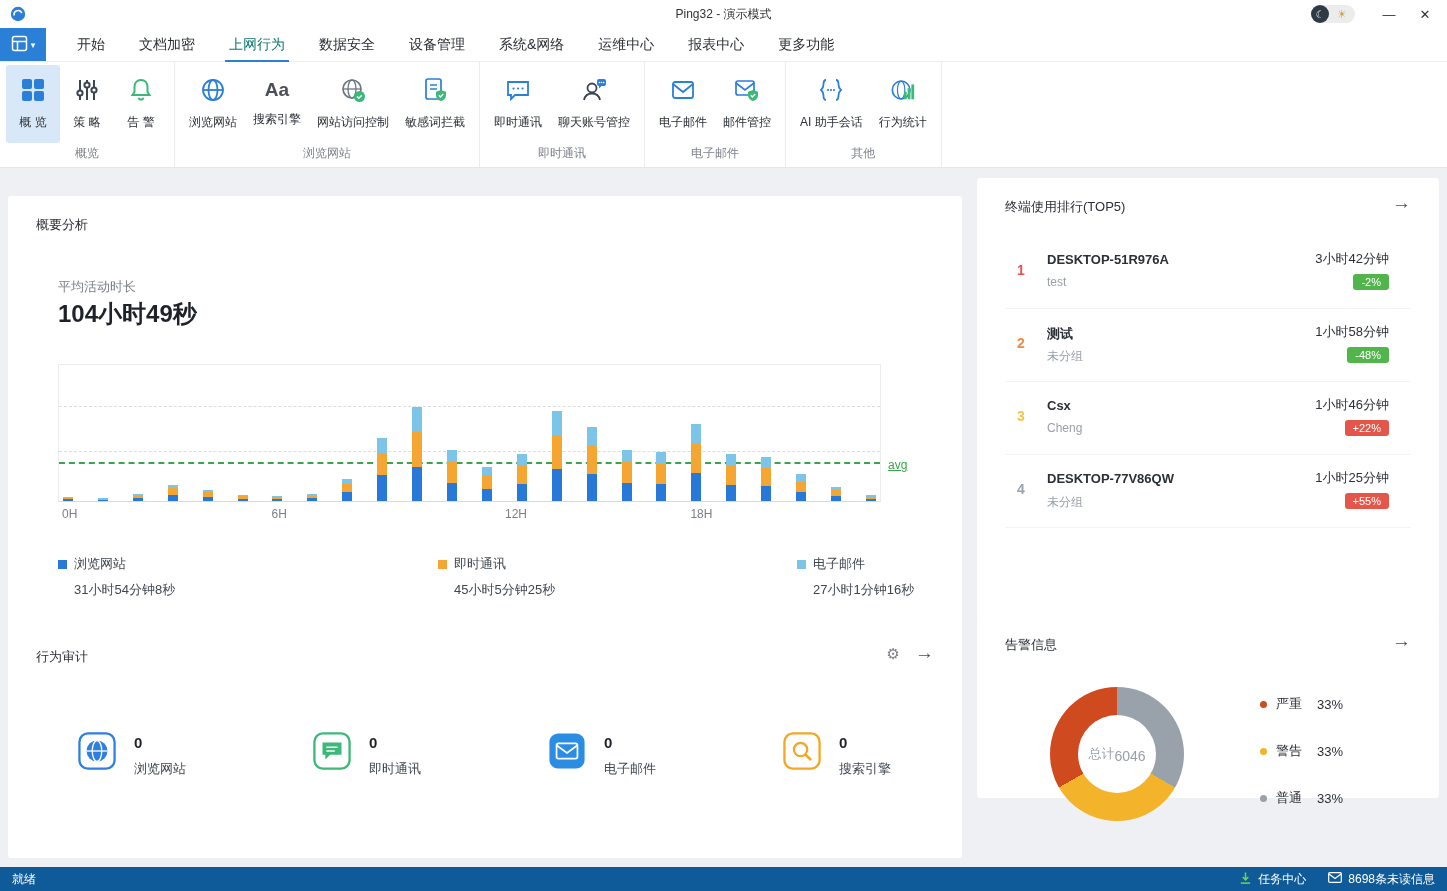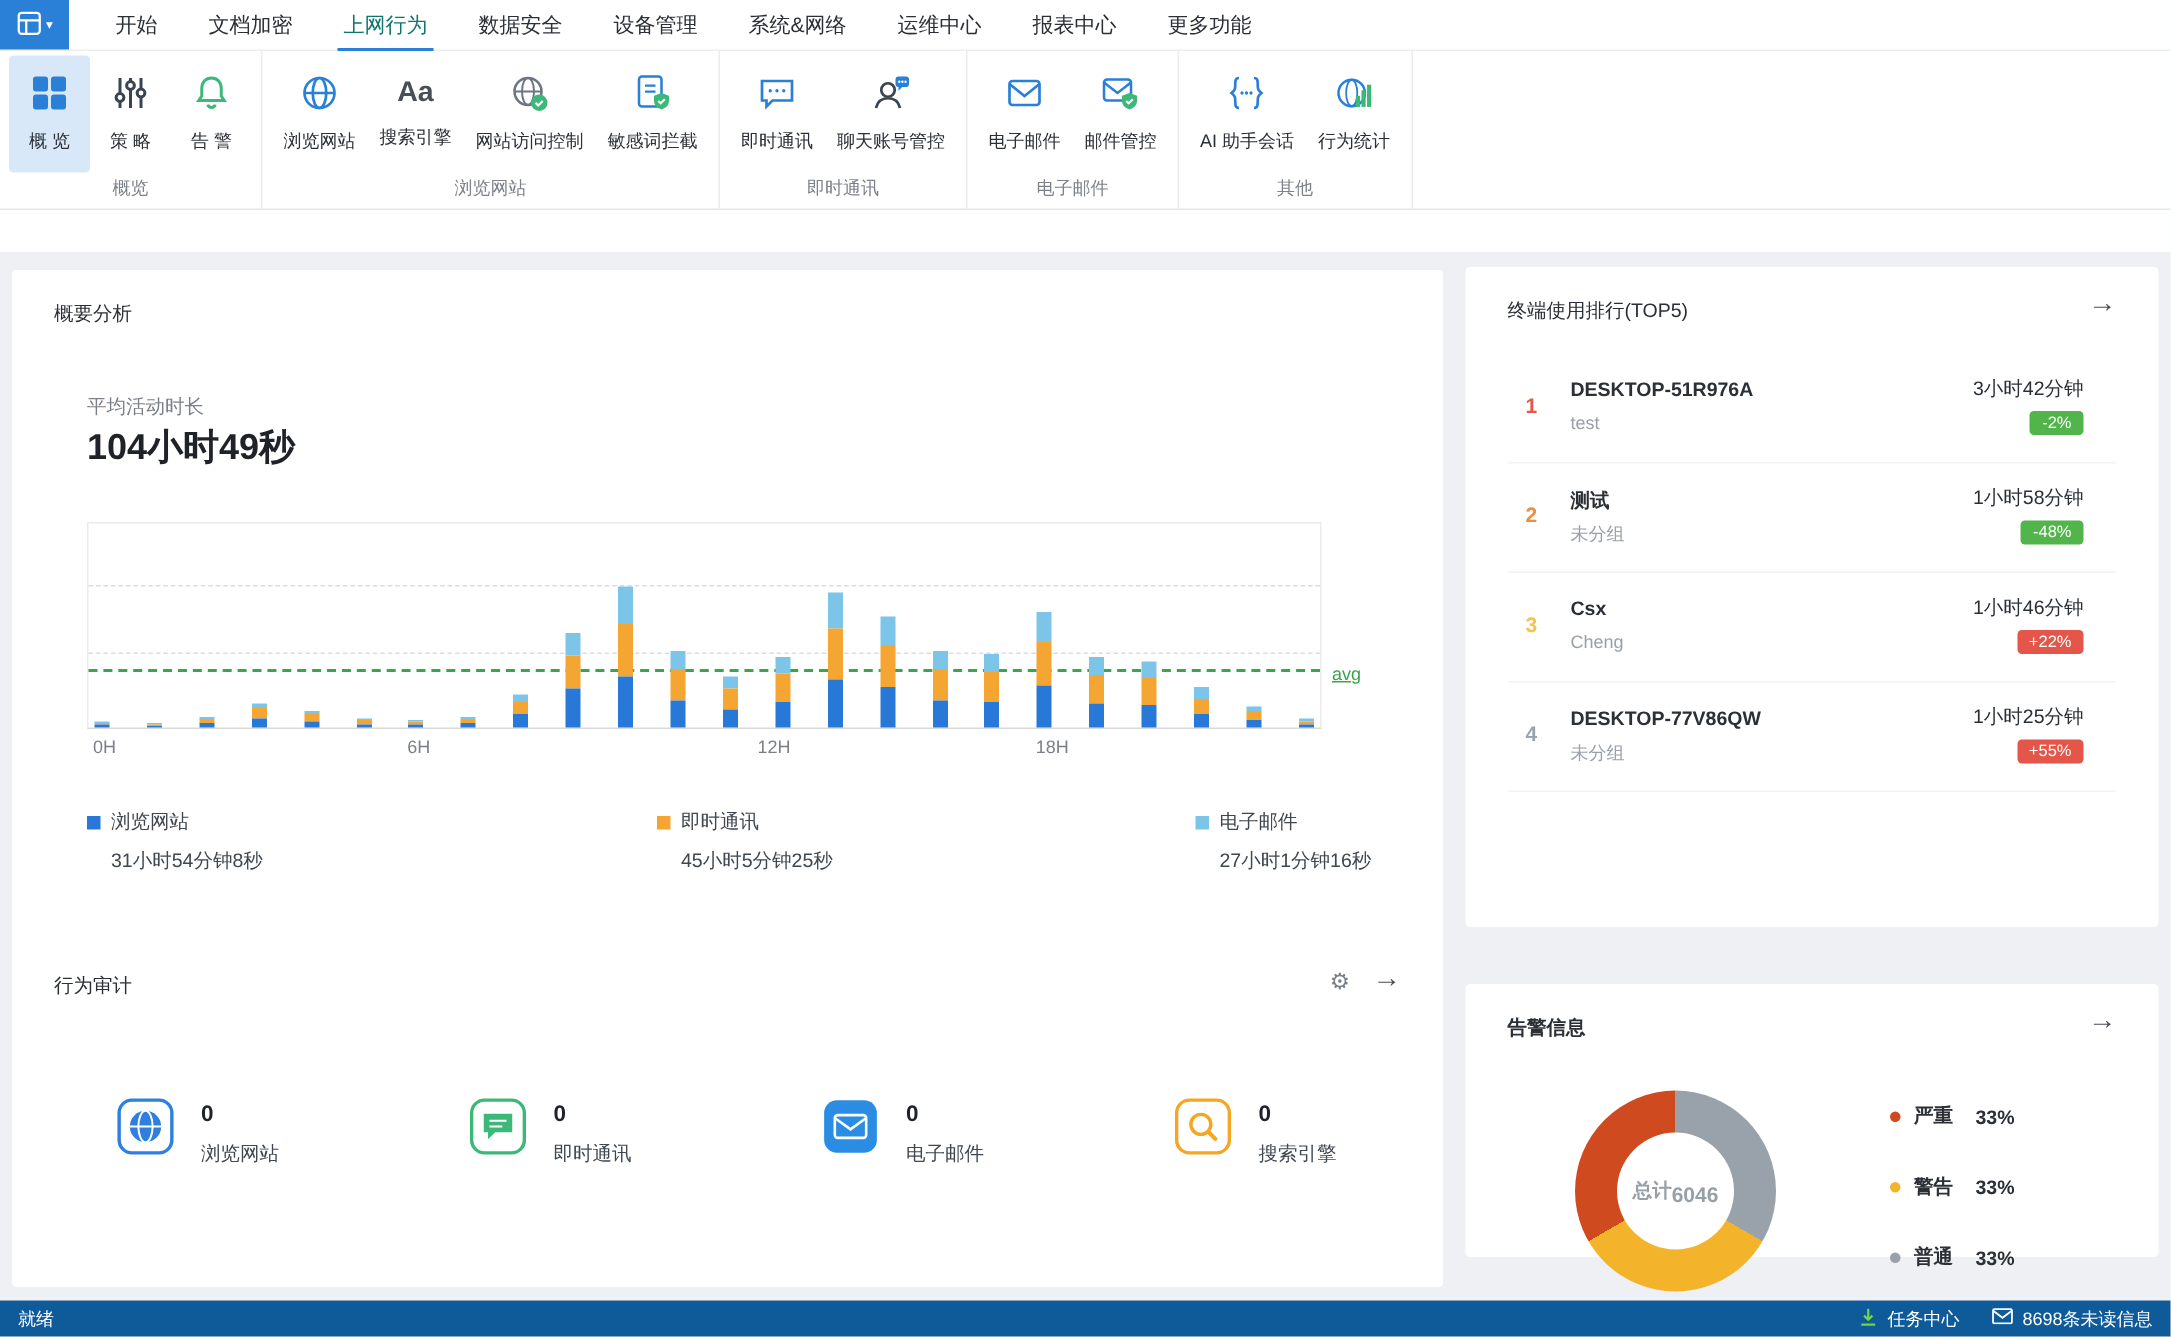--- a/index.html
+++ b/index.html
@@ -30,24 +30,24 @@
 .ribbon{height:106px;background:#fff;display:flex;border-bottom:1px solid #e4e6e9;}
 .rgroup{position:relative;display:flex;align-items:flex-start;padding:3px 6px 22px 6px;border-right:1px solid #ececec;}
 .rgroup-label{position:absolute;left:0;right:0;bottom:5px;text-align:center;font-size:12px;color:#7d828a;}
 .rbtn{display:flex;flex-direction:column;align-items:center;justify-content:flex-start;gap:8px;padding:12px 8px 6px 8px;min-width:54px;height:78px;border-radius:3px;cursor:pointer;font-size:12px;color:#2b2f36;white-space:nowrap;}
 .rbtn.active{background:#d9e8f9;}
 .rbtn .aa{font-size:19px;font-weight:bold;color:#4a4f57;line-height:26px;}
 
 
 .main{position:absolute;top:168px;left:0;width:1447px;height:699px;background:#eef0f3;}
 .panel{position:absolute;background:#fff;border-radius:3px;}
-.p-overview{left:8px;top:12px;width:954px;height:476px;}
+.p-overview{left:8px;top:28px;width:954px;height:476px;}
 .p-ranking{left:977px;top:10px;width:462px;height:440px;}
 .p-audit{left:8px;top:460px;width:954px;height:230px;}
-.p-alerts{left:977px;top:488px;width:462px;height:182px;font-weight:bold;}
+.p-alerts{left:977px;top:448px;width:462px;height:182px;}
 .panel-title{position:absolute;left:28px;top:20px;font-size:13px;color:#2b2f36;}
 .panel-arrow{position:absolute;right:28px;top:14px;font-size:19px;color:#4a4f57;cursor:pointer;}
 .panel-gear{position:absolute;right:62px;top:17px;font-size:15px;color:#7a8088;cursor:pointer;}
 
 
 .metric-label{position:absolute;left:50px;top:82px;font-size:13px;color:#7b8088;}
 .metric-value{position:absolute;left:50px;top:102px;font-size:24px;font-weight:bold;color:#1f2329;}
 .chart-wrap{position:absolute;left:50px;top:168px;width:825px;}
 .plot{position:relative;width:823px;height:138px;border:1px solid #ececec;border-bottom:1px solid #d9d9d9;}
 .gridline{position:absolute;left:0;right:0;border-top:1px dashed #ddd;}
@@ -90,20 +90,37 @@
 
 .statusbar{position:absolute;left:0;bottom:0;width:1447px;height:24px;background:#0f5a99;color:#fff;font-size:12px;display:flex;align-items:center;justify-content:space-between;padding:0 12px;}
 .status-right{display:flex;align-items:center;gap:22px;}
 .status-item{display:flex;align-items:center;gap:6px;cursor:pointer;justify-content:center;}
 </style>
 </head>
 <body>
 
 <div class="window">
 
+  <div class="titlebar">
+    <span class="logo">
+      <svg width="16" height="16" viewBox="0 0 16 16">
+          <circle cx="8" cy="8" r="7.2" fill="#2a7fd6"></circle>
+          <path d="M4.2 9.5a4 4 0 0 1 7.6-2.4" stroke="#fff" stroke-width="1.6" fill="none"></path>
+        </svg>
+    </span>
+    <div class="titlebar-title">Ping32 - 演示模式</div>
+    <div class="win-controls">
+      <div class="theme-toggle">
+        <span class="theme-moon">☾</span>
+        <span class="theme-sun">☀</span>
+      </div>
+      <div class="win-btn">—</div>
+      <div class="win-btn">✕</div>
+    </div>
+  </div>
 
   <div class="menubar">
     <div class="menu-btn">
       <span>
         <svg width="17" height="17" viewBox="0 0 17 17" fill="none" stroke="#fff" stroke-width="1.5">
             <rect x="1.5" y="1.5" width="14" height="14" rx="2"></rect>
             <line x1="1.5" y1="6.5" x2="15.5" y2="6.5"></line>
             <line x1="6.5" y1="6.5" x2="6.5" y2="15.5"></line>
           </svg>
       </span>

